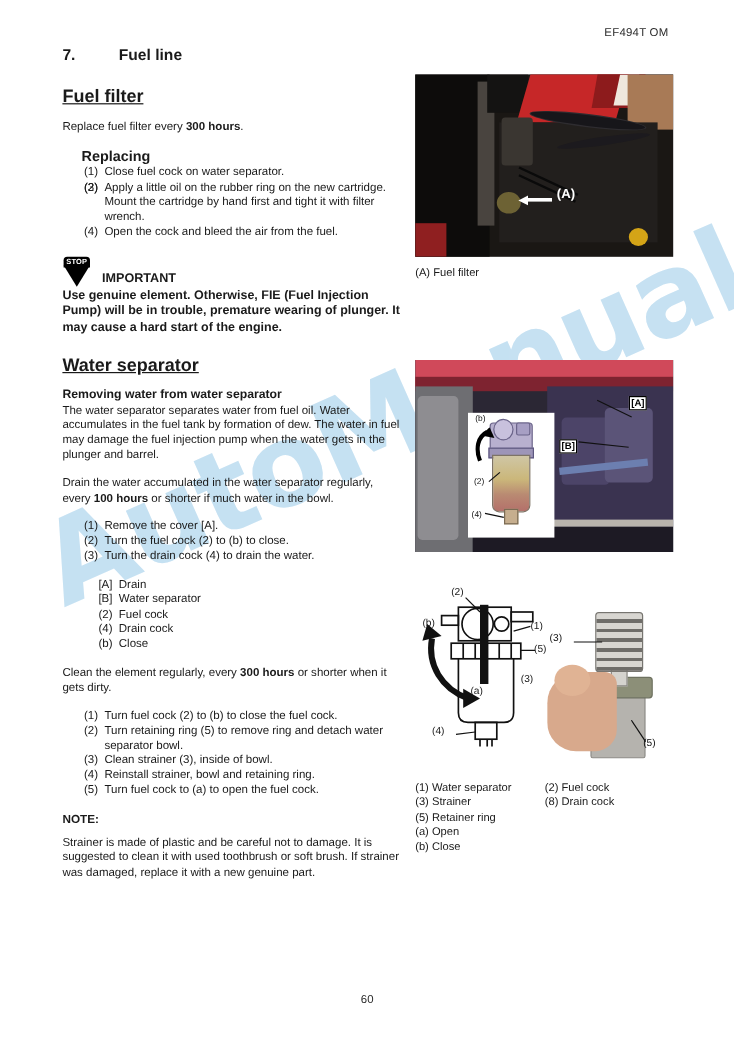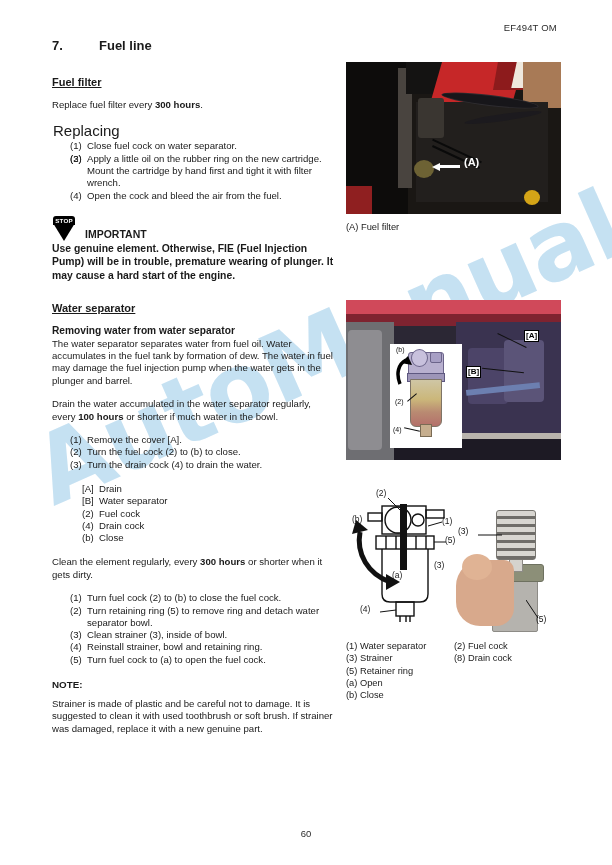--- a/index.html
+++ b/index.html
@@ -64,35 +64,35 @@
     z-index: 10;
   }
   .sec-num-row {
     display: flex;
     font-size: 13px;
     font-weight: bold;
     margin-bottom: 19px;
   }
   .sec-num { width: 47px; }
   .sub-underline {
-    font-size: 11px;
+    font-size: 15px;
     font-weight: bold;
     text-decoration: underline;
     margin: 0 0 11px 0;
     display: inline-block;
   }
   .body-txt {
     font-size: 9.6px;
     line-height: 12.4px;
     margin: 0 0 11px 0;
   }
   .bold-h {
-    font-size: 15px;
-    font-weight: normal;
-    margin: 0 0 1px 1px;
+    font-size: 12px;
+    font-weight: bold;
+    margin: 0 0 1px 16px;
   }
   .bold-h-tight {
     font-size: 10.2px;
     font-weight: bold;
     margin: 0 0 0 0;
   }
   ol.numlist, ul.plainlist {
     list-style: none;
     margin: 0;
     padding: 0 0 0 18px;
@@ -536,21 +536,21 @@
     z-index: 4;
   }
   .hl-3 { left: 2px; top: 22px; }
   .hl-5 { left: 80px; top: 110px; }
 
   .legend-grid {
     display: grid;
     grid-template-columns: 108px auto;
     font-size: 9.3px;
     line-height: 12.3px;
-    margin-top: 6px;
+    margin-top: 16px;
   }
 
   .page-num {
     position: absolute;
     left: 0; right: 0;
     top: 828px;
     text-align: center;
     font-size: 9.5px;
     color: #2b2b2b;
   }

